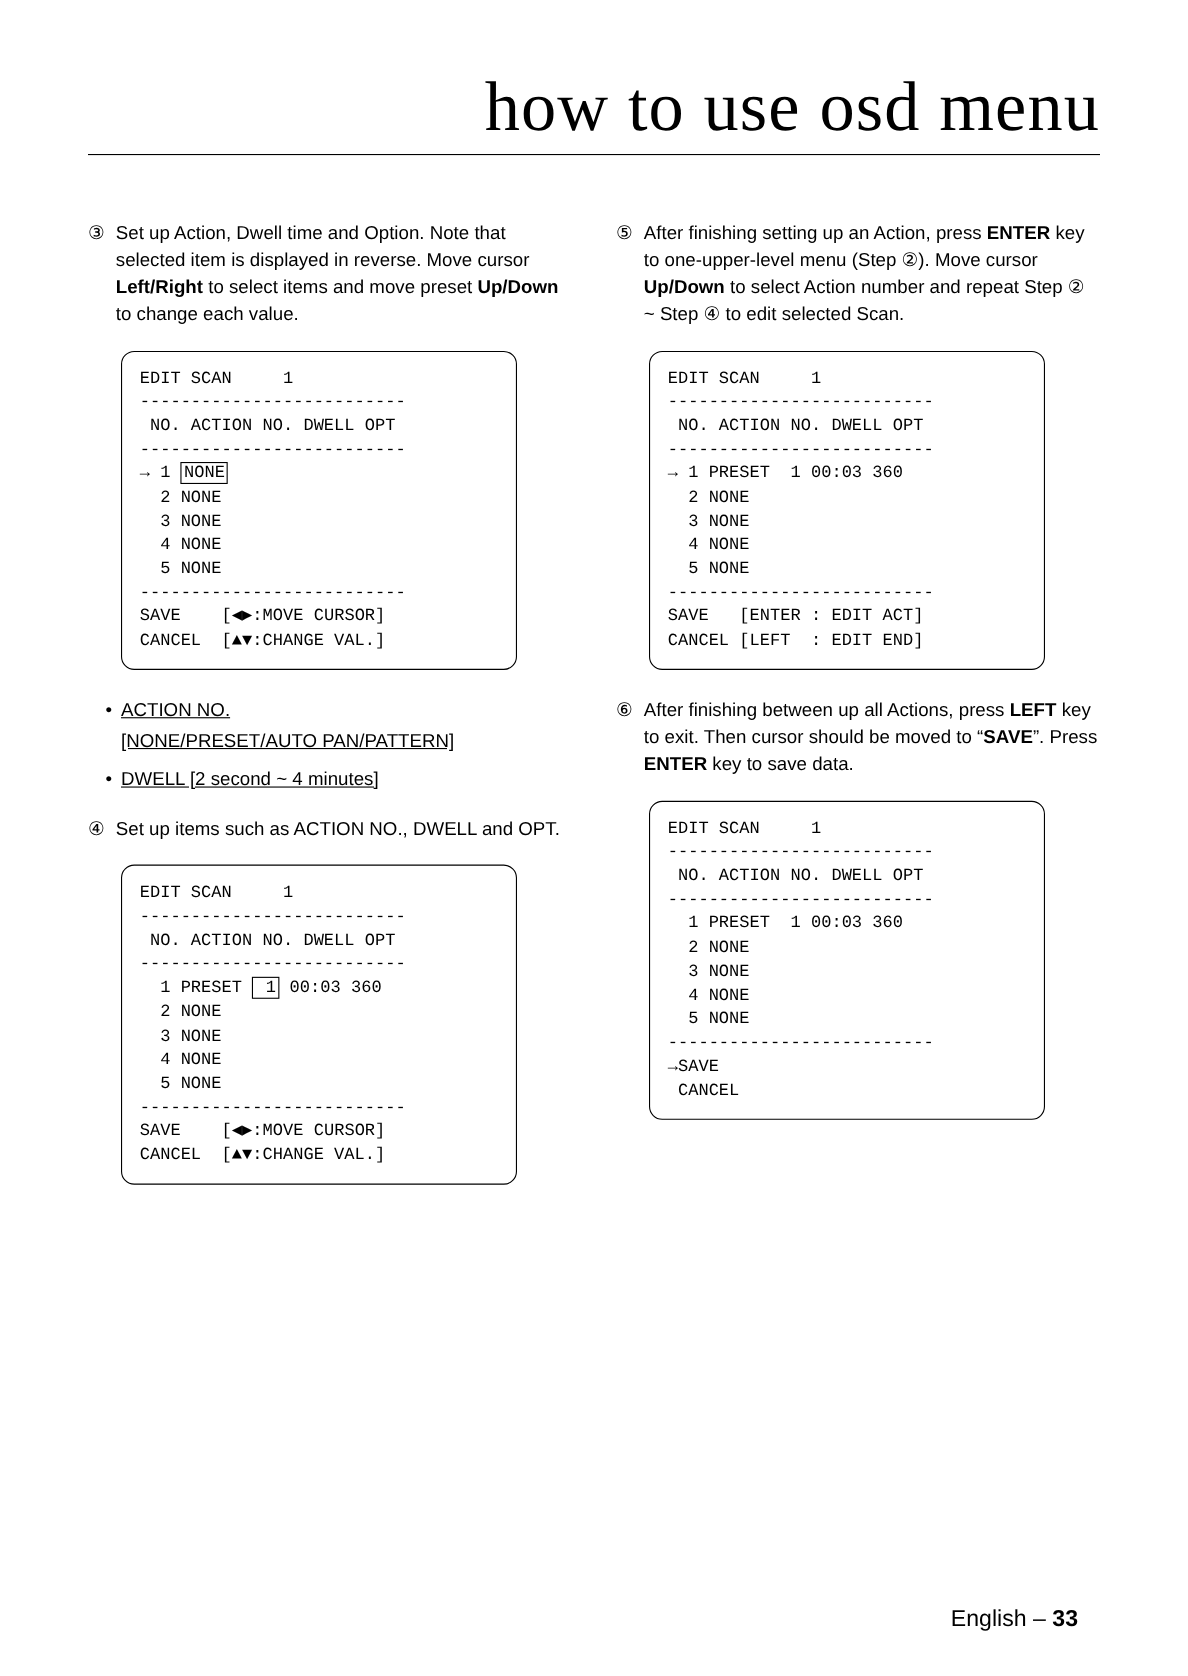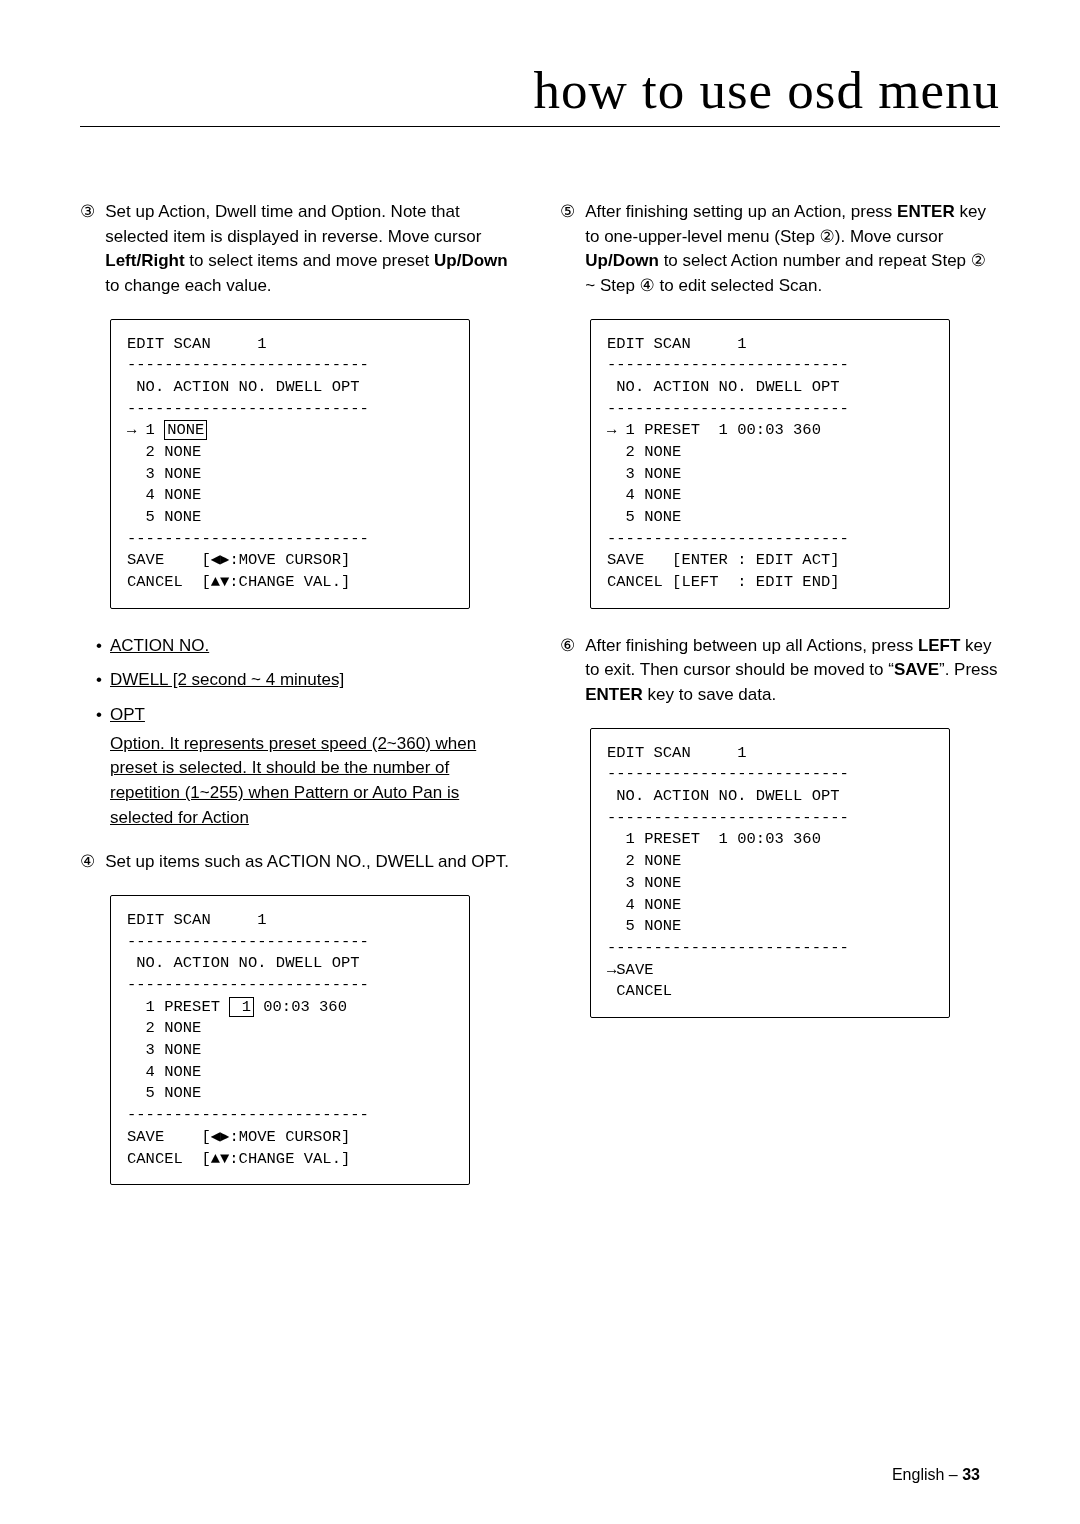--- a/index.html
+++ b/index.html
@@ -15,21 +15,21 @@
     position: absolute;
     top: 60px;
     left: 80px;
     right: 80px;
     border-bottom: 1px solid #000;
     text-align: right;
     padding-bottom: 6px;
   }
   .hdr span {
     font-family: "Times New Roman", serif;
-    font-size: 53px;
+    font-size: 64px;
     font-weight: 300;
     letter-spacing: 1px;
   }
   .cols {
     position: absolute;
     top: 200px;
     left: 80px;
     right: 80px;
     display: flex;
     gap: 40px;
@@ -42,35 +42,35 @@
   }
   .step .num {
     font-family: serif;
   }
   .bullets { margin: 10px 0 20px 30px; }
   .bullets li { margin-bottom: 10px; list-style: none; position: relative; text-decoration: underline; }
   .bullets li::before { content: "\2022"; position: absolute; left: -14px; }
   .sub { margin-top: 4px; }
   .osd {
     border: 1px solid #000;
-    border-radius: 2px;
+    border-radius: 12px;
     padding: 14px 16px;
     font-family: "Courier New", monospace;
     font-size: 15.5px;
     line-height: 1.4;
     white-space: pre;
     margin: 10px 0 25px 30px;
     width: 360px;
   }
   .boxed { border: 1px solid #000; padding: 0 2px; }
   .footer {
     position: absolute;
     bottom: 40px;
     right: 100px;
-    font-size: 16px;
+    font-size: 21px;
   }
   .footer b { font-weight: bold; }
 </style>
 </head>
 <body>
 
 <div class="hdr">
   <span>how to use osd menu</span>
 </div>
 
@@ -93,27 +93,24 @@
   3 NONE
   4 NONE
   5 NONE
 --------------------------
 SAVE    [◀▶:MOVE CURSOR]
 CANCEL  [▲▼:CHANGE VAL.]</span></div>
 
     <ul class="bullets">
       <li>
         <span>ACTION NO.</span>
+        <div class="sub">[NONE/PRESET/AUTO PAN/PATTERN]</div>
       </li>
       <li>
         <span>DWELL    [2 second ~ 4 minutes]</span>
-      </li>
-      <li>
-        <span>OPT</span>
-        <div class="sub">Option. It represents preset speed (2~360) when preset is selected. It should be the number of repetition (1~255) when Pattern or Auto Pan is selected for Action</div>
       </li>
     </ul>
 
     <div class="step">
       <div class="num">④</div>
       <div>Set up items such as ACTION NO., DWELL and OPT.</div>
     </div>
 
     <div class="osd"><span>EDIT SCAN     1
 --------------------------

